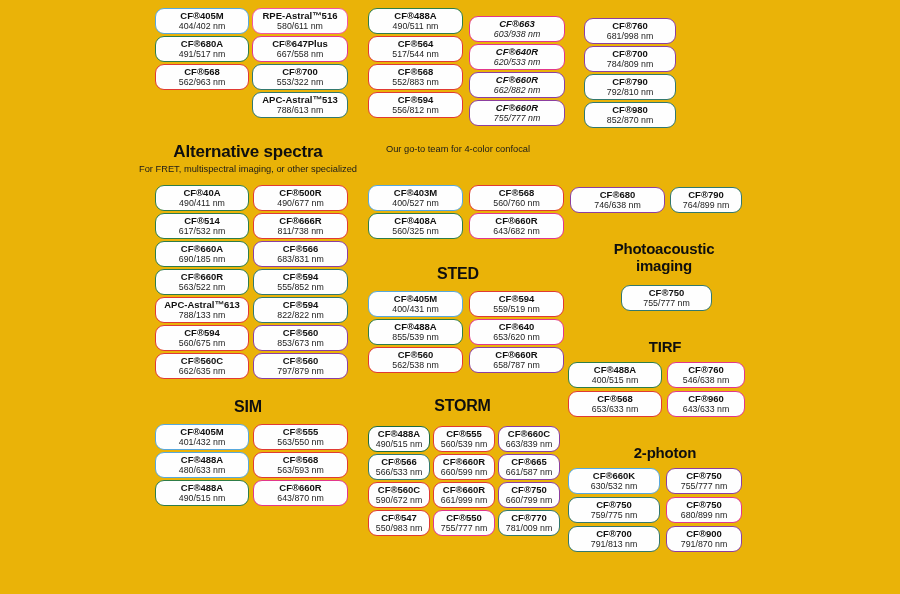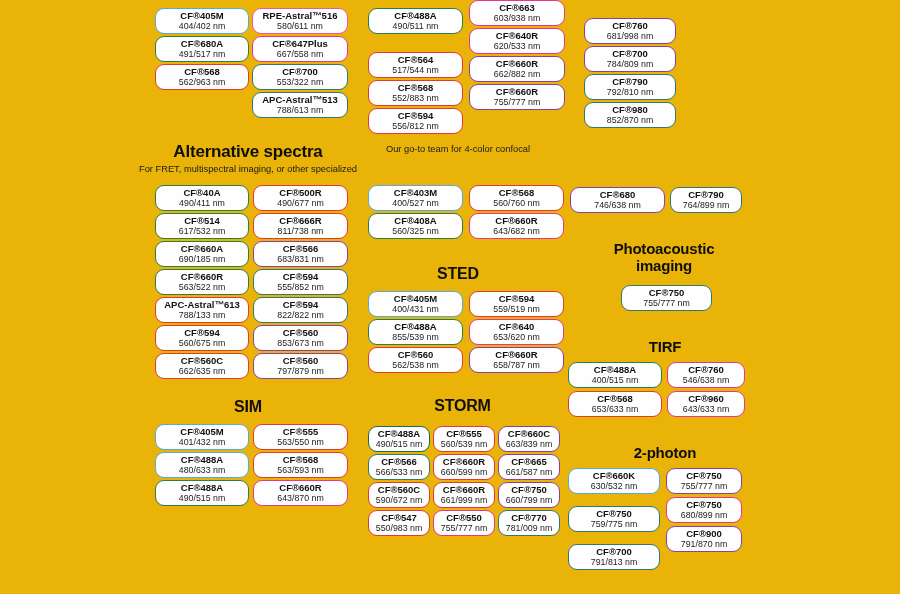--- a/index.html
+++ b/index.html
@@ -12,21 +12,21 @@
   .bval{font-size:8.8px;color:#222;line-height:1.1;white-space:nowrap;}
   .shead{position:absolute;text-align:center;color:#0f0f0f;}
   .shead h2{margin:0;font-weight:bold;letter-spacing:-0.2px;}
   .h17 h2{font-size:17px;} .h16 h2{font-size:16px;} .h15 h2{font-size:15px;line-height:1.15;}
   .sub{font-size:9.3px;margin:2px 0 0;color:#1a1a1a;}
 
   
   #top1{left:155px;top:8px;width:94px;}
   #top2{left:252px;top:8px;width:96px;}
   #top3{left:368px;top:8px;width:95px;}
-  #top4{left:469px;top:0;width:96px;}
+  #top4{left:469px;top:16px;width:96px;font-style:italic;}
   #top5{left:584px;top:18px;width:92px;}
 
   
   #h-alt{left:130px;top:142px;width:236px;}
   #h-fab{left:350px;top:142px;width:216px;}
   #h-sted{left:350px;top:265px;width:216px;}
   #h-sim{left:130px;top:398px;width:236px;}
   #h-storm{left:355px;top:397px;width:215px;}
   #h-photo{left:604px;top:240px;width:120px;}
   #h-tirf{left:585px;top:338px;width:160px;}
@@ -42,21 +42,21 @@
   #simA{left:155px;top:424px;width:94px;}
   #simB{left:253px;top:424px;width:95px;}
   #stormA{left:368px;top:426px;width:62px;}
   #stormB{left:433px;top:426px;width:62px;}
   #stormC{left:498px;top:426px;width:62px;}
   #pairA{left:570px;top:187px;width:95px;}
   #pairB{left:670px;top:187px;width:72px;}
   #photoCol{left:621px;top:285px;width:91px;}
   #tirfA{left:568px;top:362px;width:94px;gap:3px;}
   #tirfB{left:667px;top:362px;width:78px;gap:3px;}
-  #twopA{left:568px;top:468px;width:92px;gap:12px;}
+  #twopA{left:568px;top:468px;width:92px;gap:3px;}
   #twopB{left:666px;top:468px;width:76px;gap:3px;}
 </style>
 </head>
 <body>
 
 <div class="stage">
 
   <div class="col" id="top1">
       <div class="badge" style="border-color: rgb(87, 168, 221);">
         <div class="bname">CF®405M</div>
@@ -87,21 +87,21 @@
       <div class="badge" style="border-color: rgb(50, 120, 110);">
         <div class="bname">APC-Astral™513</div>
         <div class="bval">788/613 nm</div>
       </div>
     </div>
   <div class="col" id="top3">
       <div class="badge" style="border-color: rgb(46, 125, 73);">
         <div class="bname">CF®488A</div>
         <div class="bval">490/511 nm</div>
       </div>
-      <div class="badge" style="border-color: rgb(224, 58, 51); margin-top: 16px;">
+      <div class="badge" style="border-color: rgb(224, 58, 51);">
         <div class="bname">CF®564</div>
         <div class="bval">517/544 nm</div>
       </div>
       <div class="badge" style="border-color: rgb(224, 58, 51);">
         <div class="bname">CF®568</div>
         <div class="bval">552/883 nm</div>
       </div>
       <div class="badge" style="border-color: rgb(224, 58, 51);">
         <div class="bname">CF®594</div>
         <div class="bval">556/812 nm</div>

